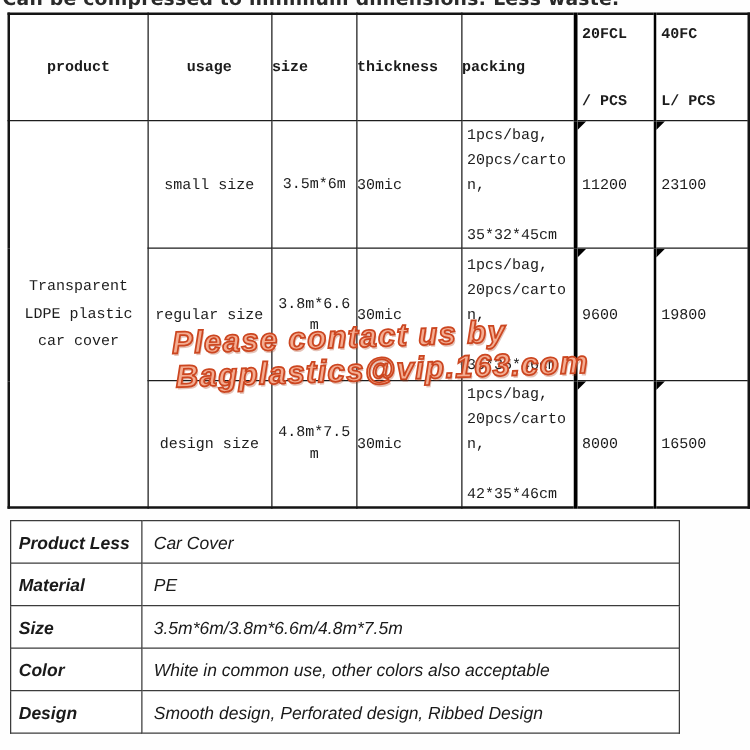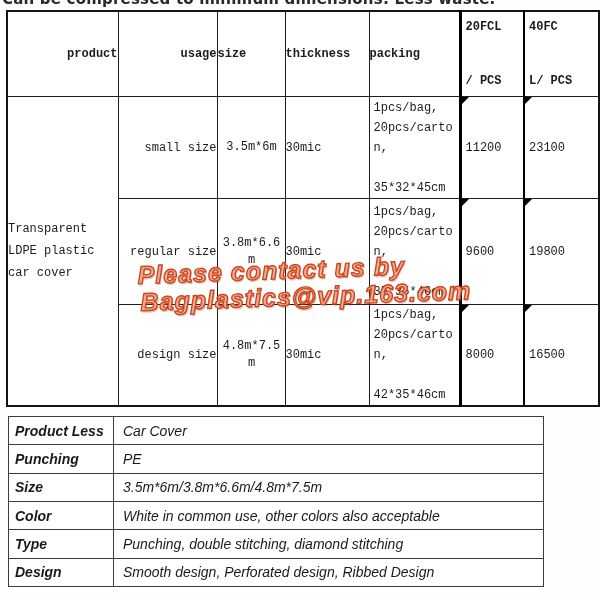--- a/index.html
+++ b/index.html
@@ -21,27 +21,27 @@
     border-collapse:collapse;table-layout:fixed;
     font-family:"Liberation Mono","DejaVu Sans Mono",monospace;
     font-size:12px;color:#1c1c1c;background:#fff;
   }
   table.spec{border:2px solid #141414;}
   table.spec td{border:1px solid #1d1d1d;padding:0;vertical-align:middle;overflow:hidden;}
   table.spec td.b20{border-left:3px solid #000;}
   table.spec td.b40{border-left:2px solid #000;margin-left:26px;}
   tr.hr{height:84px;} tr.r1{height:102px;} tr.r2{height:106px;} tr.r3{height:98px;}
 
-  .c-center{text-align:right;}
+  .c-center{text-align:center;}
   .padL{padding-left:4px;}
   .padL3{padding-left:3px;}
   .hfcl{display:flex;flex-direction:column;justify-content:space-between;
         height:68px;padding:8px 0 8px 4px;font-weight:bold;}
   .hplain{font-weight:bold;}
-  .prodcell{line-height:22px;}
+  .prodcell{line-height:22px;text-align:center;}
   .prodcell b{font-weight:normal;}
   .sizecell{word-break:break-all;line-height:17px;padding:0 2px 0 3px;text-align:center;}
   .packcell{line-height:20px;padding:0 2px 0 4px;word-break:break-all;}
   .packgap{height:20px;}
   .fclcell{position:relative;height:100%;}
   .fclnum{padding-left:4px;position:absolute;top:50%;transform:translateY(-50%);}
   .tri{position:absolute;top:0;left:0;width:0;height:0;
        border-top:7px solid #000;border-right:7px solid transparent;}
 
   
@@ -204,33 +204,29 @@
   <colgroup>
       <col style="width:105px">
       <col style="width:430px">
     </colgroup>
   <tbody>
       <tr>
     <td class="albl">Product Less</td>
     <td class="aval">Car Cover</td>
   </tr>
   <tr>
-    <td class="albl">Punching</td>
+    <td class="albl">Material</td>
     <td class="aval">PE</td>
   </tr>
   <tr>
     <td class="albl">Size</td>
     <td class="aval">3.5m*6m/3.8m*6.6m/4.8m*7.5m</td>
   </tr>
   <tr>
     <td class="albl">Color</td>
     <td class="aval">White in common use, other colors also acceptable</td>
   </tr>
   <tr>
-    <td class="albl">Type</td>
-    <td class="aval">Punching, double stitching, diamond stitching</td>
-  </tr>
-  <tr>
     <td class="albl">Design</td>
     <td class="aval">Smooth design, Perforated design, Ribbed Design</td>
   </tr>
 </tbody>
   </table>
 
 </body></html>

